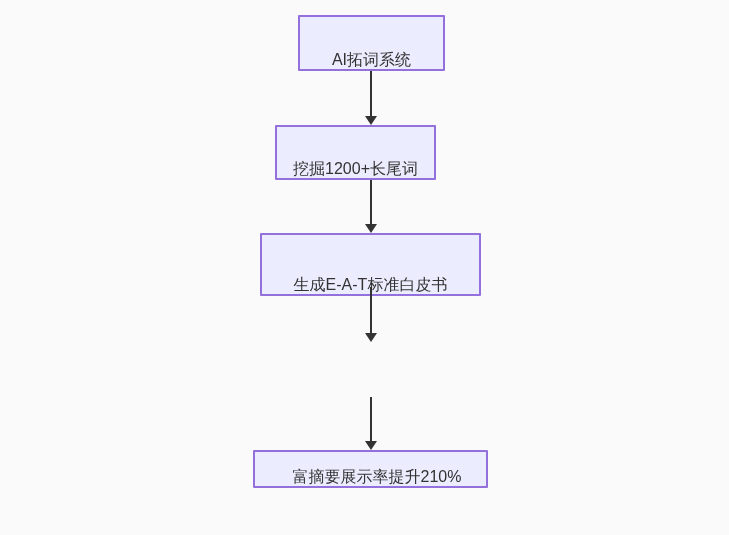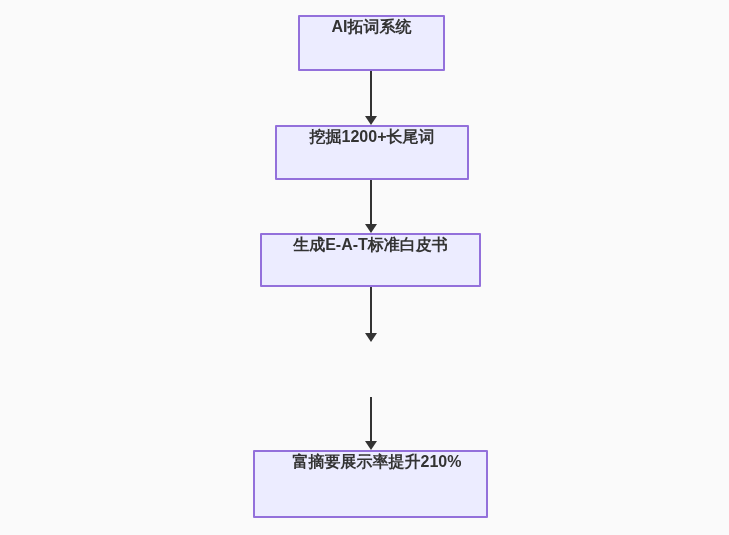--- a/index.html
+++ b/index.html
@@ -14,34 +14,33 @@
     background: #fafafa;
     overflow: hidden;
   }
   .flow-node {
     position: absolute;
     box-sizing: border-box;
     background: #ececff;
     border: 2px solid #9370db;
     border-radius: 1px;
     display: flex;
-    align-items: flex-start;
+    align-items: flex-end;
     justify-content: center;
     color: #333333;
     font-size: 16px;
     line-height: 1.2;
     text-align: center;
     white-space: nowrap;
-    font-weight: bold;
   }
   .node-1 { left: 298px; top: 15px;  width: 147px; height: 56px; }
-  .node-2 { left: 275px; top: 125px; width: 194px; height: 55px; }
-  .node-3 { left: 260px; top: 233px; width: 221px; height: 54px; }
+  .node-2 { left: 275px; top: 125px; width: 161px; height: 55px; }
+  .node-3 { left: 260px; top: 233px; width: 221px; height: 63px; }
   .node-4 { left: 264px; top: 342px; width: 214px; height: 55px; }
-  .node-5 { left: 253px; top: 450px; width: 235px; height: 68px; padding-left: 13px; }
+  .node-5 { left: 253px; top: 450px; width: 235px; height: 38px; padding-left: 13px; }
 
   .arrow {
     position: absolute;
     left: 364px;
     width: 13px;
     display: flex;
     flex-direction: column;
     align-items: center;
   }
   .arrow-line {

